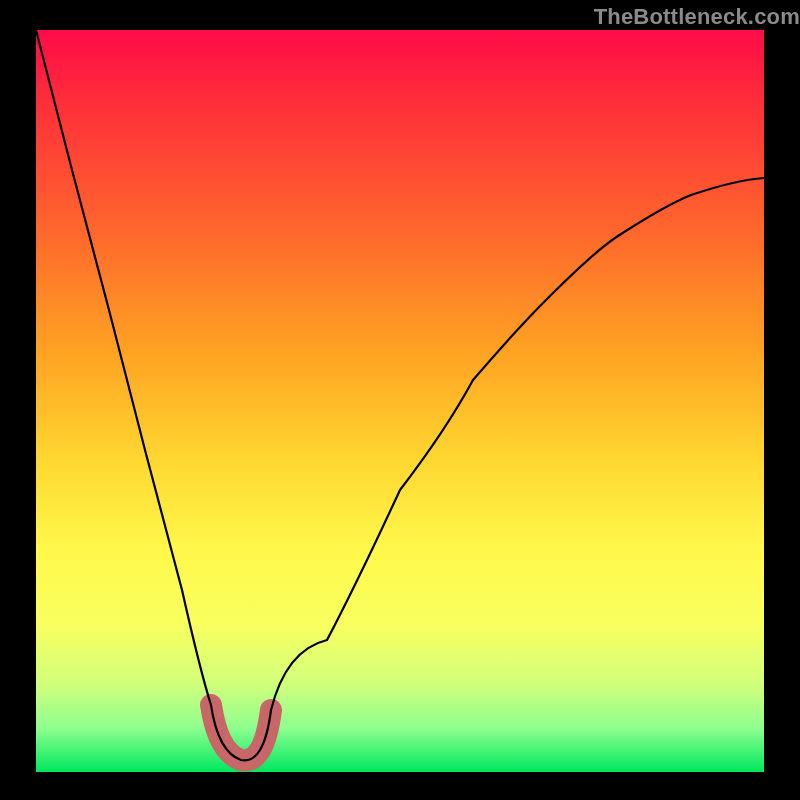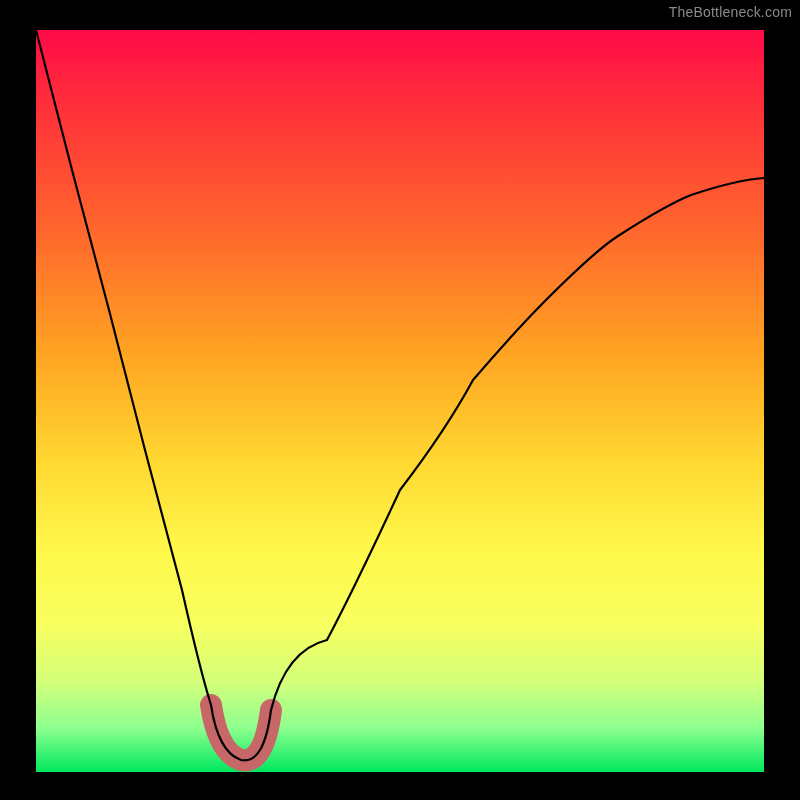--- a/index.html
+++ b/index.html
@@ -25,24 +25,24 @@
       #ffd731 58%,
       #fff84a 70%,
       #f8ff5f 80%,
       #d2ff7a 88%,
       #8fff8f 94%,
       #00e85e 100%);
   }
   .watermark {
     position: absolute;
     top: 4px;
-    right: 8px;
+    right: 0;
     color: #8a8a8a;
-    font-size: 14px;
-    font-weight: 400;
+    font-size: 22px;
+    font-weight: 700;
     letter-spacing: 0.2px;
     user-select: none;
   }
   svg.curve {
     position: absolute;
     left: 0;
     top: 0;
     width: 728px;
     height: 742px;
     overflow: visible;

